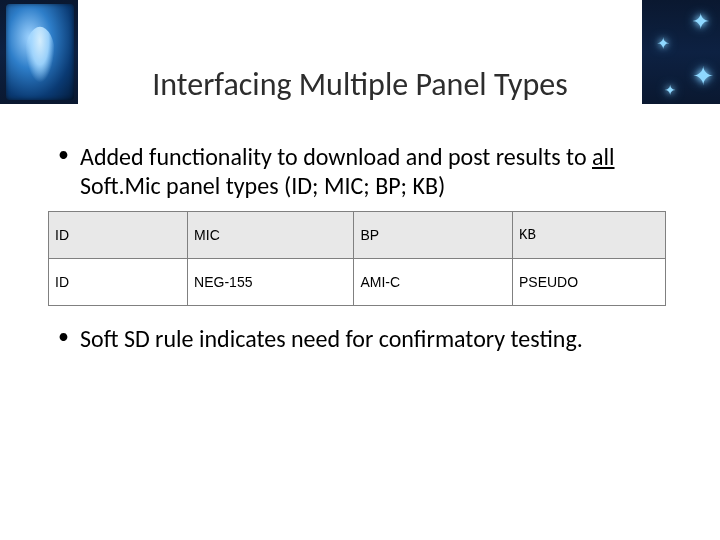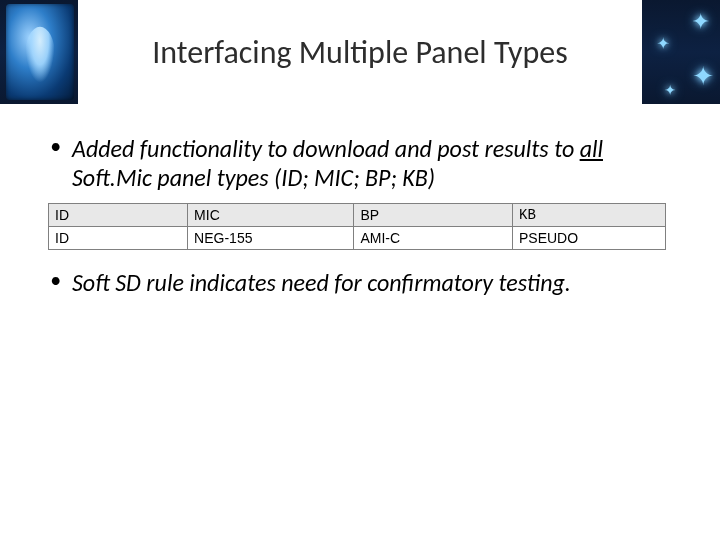--- a/index.html
+++ b/index.html
@@ -53,20 +53,21 @@
     display: flex;
     align-items: center;
     justify-content: center;
     background: rgba(255,255,255,.88);
     margin: 12px 90px 12px 120px;
     border-radius: 2px;
   }
   .title-wrap.bare {
     background: transparent;
     margin: 0;
+    align-items: flex-end;
   }
   .title {
     color: #2d2d2d;
     font-size: 32px;
     font-weight: 400;
     text-align: center;
     white-space: nowrap;
   }
   
   .header-white {
@@ -89,23 +90,22 @@
     width: 78px;
     height: 104px;
     background: linear-gradient(to bottom, #0a1830 0%, #0d2142 50%, #0a1830 100%);
   }
 
   .body {
     padding: 30px 46px 0 46px;
   }
   ul.bullets {
     list-style: none;
-    margin: 0;
+    margin: 8px;
     padding: 0;
-    font-style: italic;
   }
   ul.bullets > li {
     position: relative;
     padding-left: 26px;
     font-size: 24px;
     line-height: 1.22;
     margin-bottom: 8px;
     color: #000;
   }
   ul.bullets > li::before {
@@ -124,21 +124,21 @@
     margin: 10px 0 18px 2px;
     border-collapse: collapse;
     width: 618px;
     font-family: Arial, sans-serif;
   }
   .panel-table th, .panel-table td {
     border: 1px solid #808080;
     text-align: left;
     font-weight: 400;
     font-size: 14px;
-    padding: 2px 6px;
+    padding: 14px 6px;
     height: 18px;
     vertical-align: middle;
   }
   .panel-table th {
     background: #e8e8e8;
   }
   .panel-table td {
     background: #ffffff;
   }
   .panel-table .col-id  { width: 140px; }

